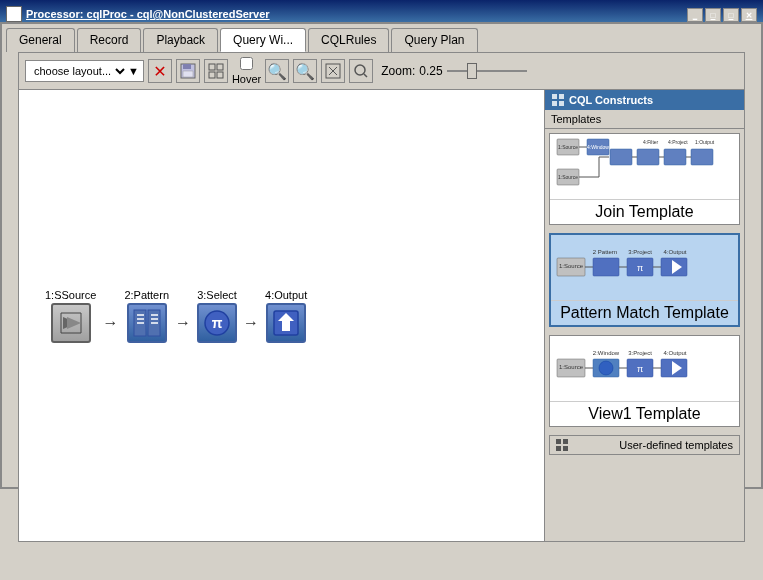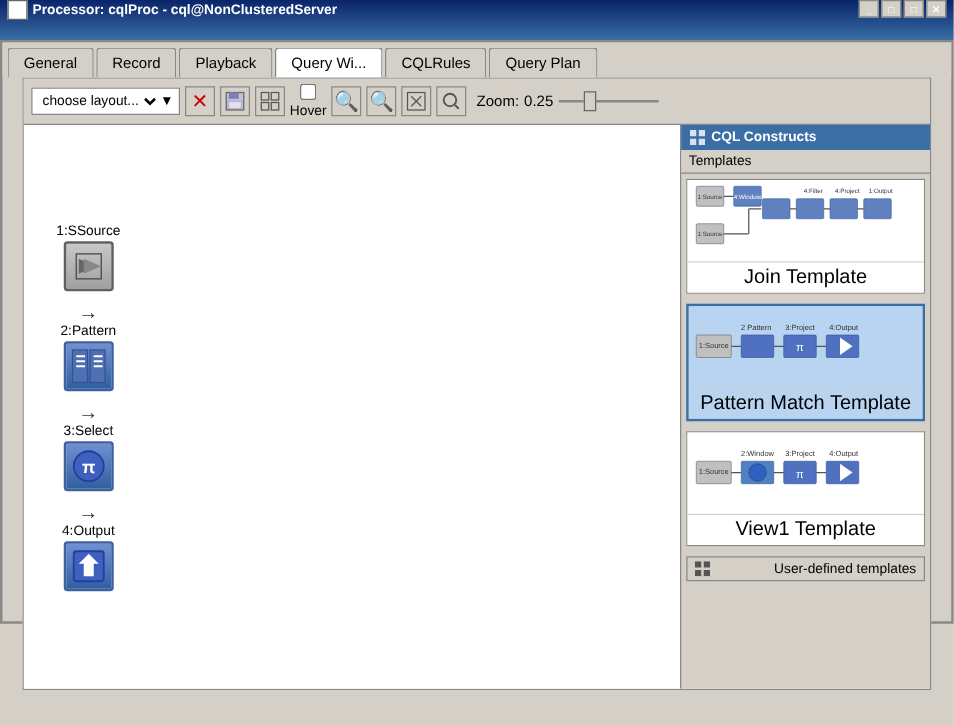--- a/index.html
+++ b/index.html
@@ -9,27 +9,28 @@
       background: #d4d0c8;
       width: 763px;
       height: 580px;
       overflow: hidden;
     }
 
     
     .titlebar {
       background: linear-gradient(to bottom, #0a246a, #3a6ea5);
       color: white;
-      height: 32px;
-      display: flex;
-      align-items: flex-start;
+      height: 22px;
+      display: flex;
+      align-items: flex-end;
       padding: 0 6px;
       font-size: 11px;
       font-weight: bold;
       justify-content: space-between;
+      text-decoration: underline;
     }
     .titlebar-left {
       display: flex;
       align-items: center;
       gap: 4px;
     }
     .titlebar-icon {
       width: 16px;
       height: 16px;
       background: #fff;
@@ -244,21 +245,20 @@
 
     
     .main-flow {
       position: absolute;
       top: 50%;
       left: 20px;
       transform: translateY(-50%);
       display: flex;
       align-items: center;
       gap: 0px;
-      flex-direction: column;
     }
     .main-node {
       display: flex;
       flex-direction: column;
       align-items: center;
       gap: 2px;
       margin: 0 6px;
     }
     .main-node-label {
       font-size: 11px;

